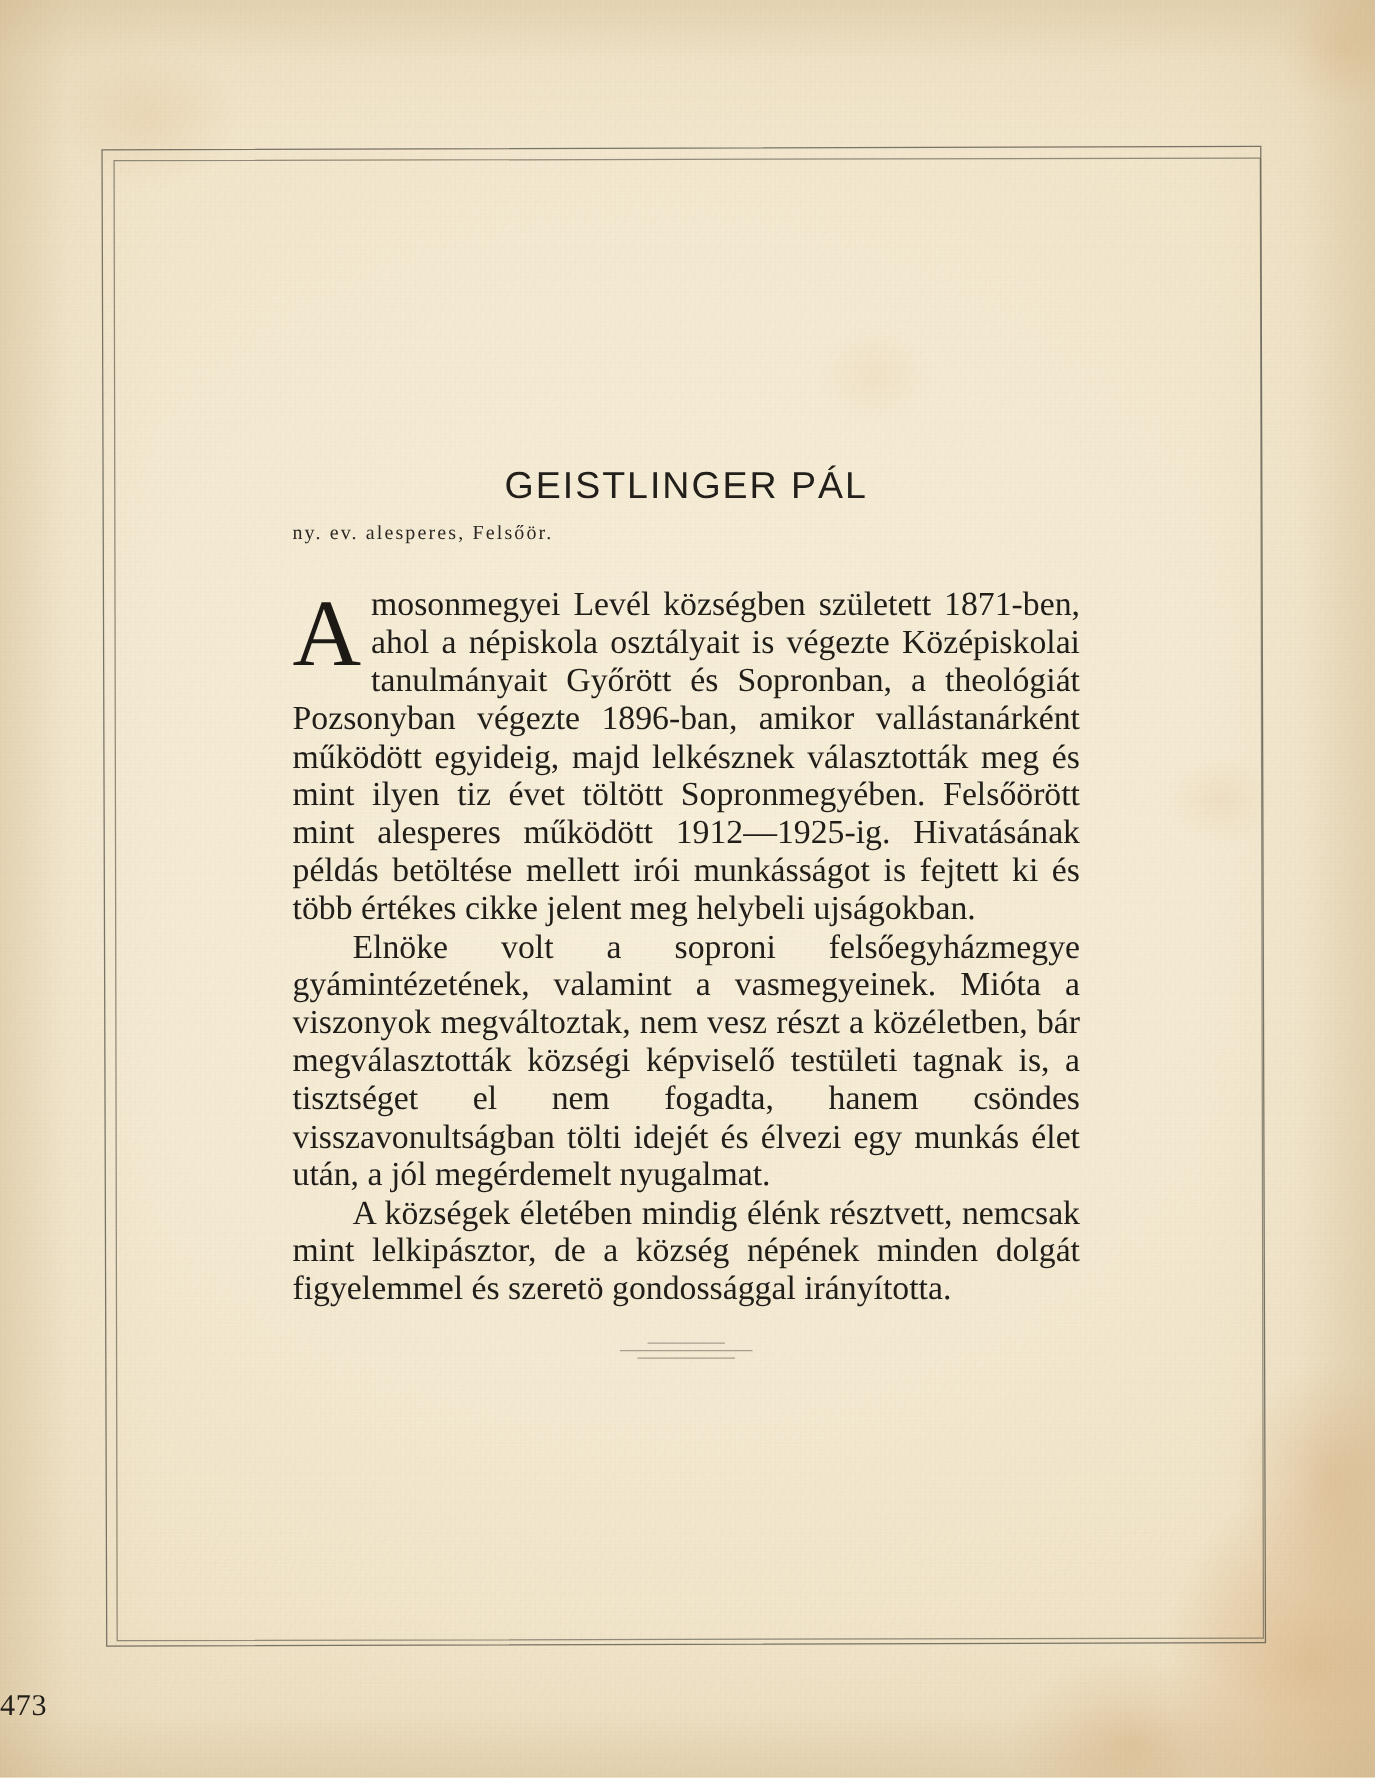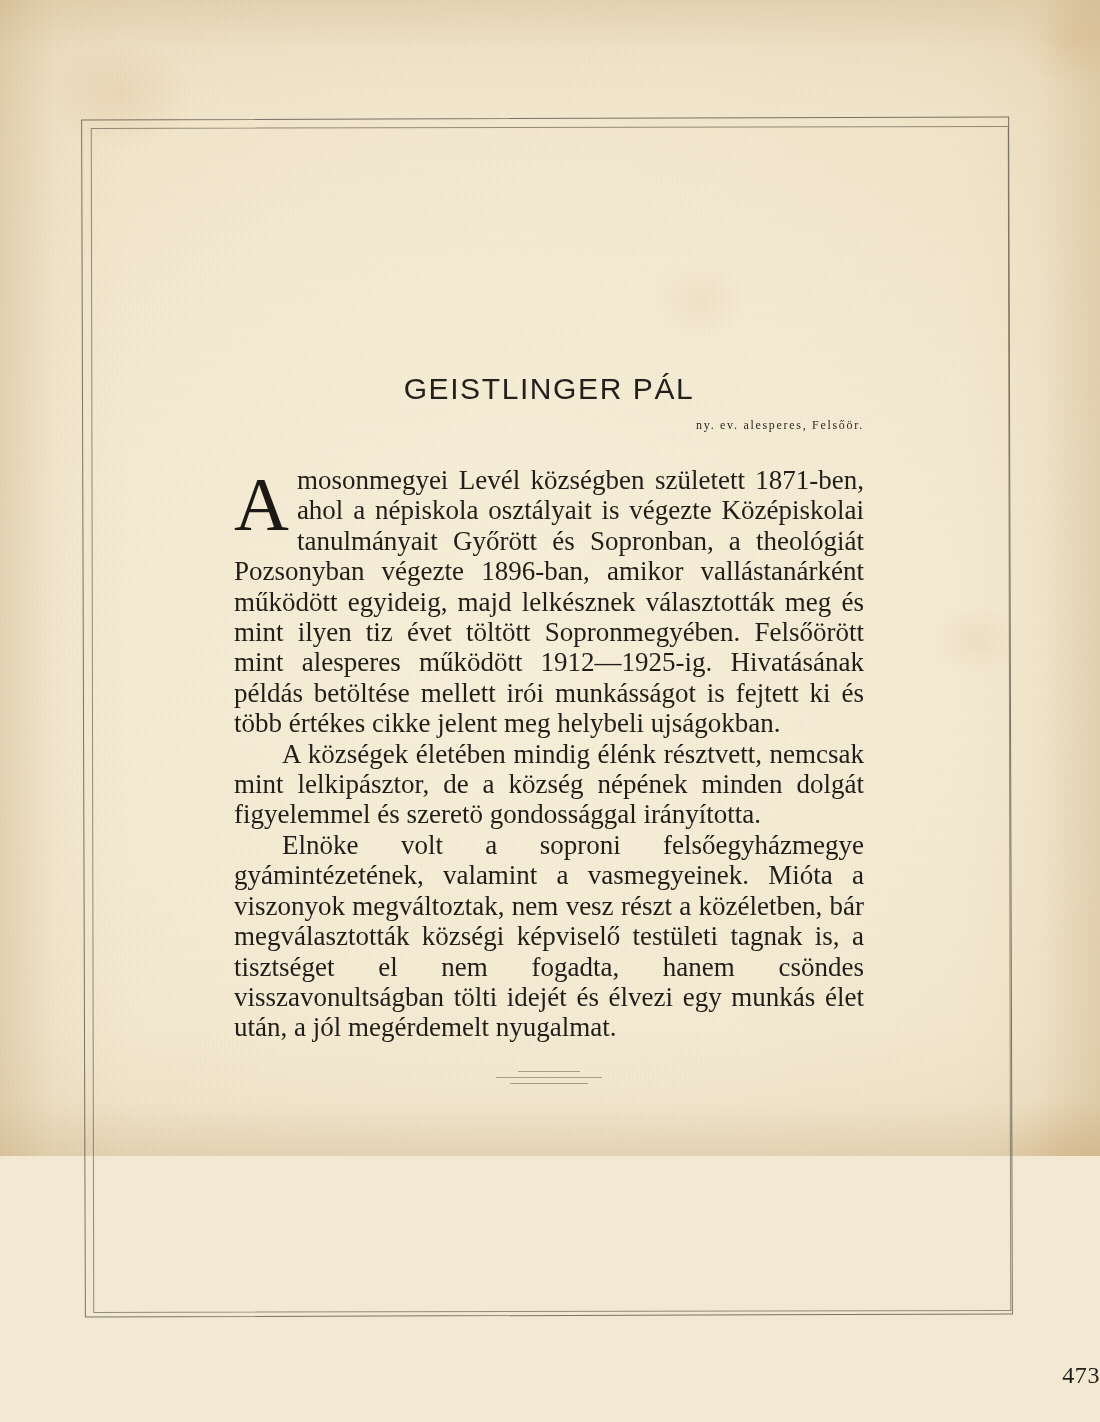--- a/index.html
+++ b/index.html
@@ -12,21 +12,21 @@
     height: 1422px;
     overflow: hidden;
     font-family: "Liberation Serif", "DejaVu Serif", serif;
     background: #f3e9d2;
   }
 
   
   #page {
     position: relative;
     width: 1100px;
-    height: 1156px;
+    height: 1422px;
     background:
       
       radial-gradient(ellipse 150px 190px at 1045px 1330px, rgba(205,150,92,0.40) 0%, rgba(205,150,92,0.18) 45%, rgba(205,150,92,0) 75%),
       radial-gradient(ellipse 95px 120px at 1065px 1185px, rgba(200,145,88,0.30) 0%, rgba(200,145,88,0.10) 50%, rgba(200,145,88,0) 80%),
       radial-gradient(ellipse 120px 85px at 905px 1395px, rgba(198,146,90,0.28) 0%, rgba(198,146,90,0.08) 55%, rgba(198,146,90,0) 82%),
       radial-gradient(ellipse 70px 60px at 1075px 40px, rgba(206,158,100,0.22) 0%, rgba(206,158,100,0) 78%),
       radial-gradient(ellipse 90px 70px at 120px 95px, rgba(203,155,98,0.16) 0%, rgba(203,155,98,0) 80%),
       radial-gradient(ellipse 60px 50px at 700px 300px, rgba(200,150,95,0.10) 0%, rgba(200,150,95,0) 80%),
       radial-gradient(ellipse 55px 45px at 975px 640px, rgba(200,150,95,0.12) 0%, rgba(200,150,95,0) 80%),
       
@@ -87,22 +87,22 @@
     text-align: center;
     font-size: 30px;
     font-weight: normal;
     letter-spacing: 1.6px;
     color: #23201c;
     font-family: "Liberation Sans", "DejaVu Sans", sans-serif;
   }
 
   #subtitle {
     margin: 12px 0 0 0;
-    text-align: right;
-    font-size: 12px;
+    text-align: left;
+    font-size: 16px;
     letter-spacing: 1.7px;
     color: #2c2823;
   }
 
   .body-text {
     margin: 0;
     font-size: 27px;
     line-height: 30.4px;
     color: #211e1a;
     text-align: justify;
@@ -145,48 +145,47 @@
   #ornament .r1 { top: 2px;  width: 62px; }
   #ornament .r2 { top: 8px;  width: 106px; }
   #ornament .r3 { top: 14px; width: 78px; }
 
   
   #folio {
     position: absolute;
     left: 0;
     top: 1352px;
     width: 1100px;
-    text-align: right;
+    text-align: left;
     font-size: 24px;
     letter-spacing: 0.6px;
     color: #211e1a;
-    margin-top: 10px;
   }
 </style>
 </head>
 <body>
 
 <div id="page">
 
   <div id="grain"></div>
 
   <div id="frame-outer"></div>
   <div id="frame-inner"></div>
 
   <div id="content">
 
     <h1 id="title">GEISTLINGER PÁL</h1>
 
     <div id="subtitle">ny. ev. alesperes, Felsőör.</div>
 
     <p id="para-first" class="body-text">Amosonmegyei Levél községben született 1871-ben, ahol a népiskola osztályait is végezte Középiskolai tanulmányait Győrött és Sopronban, a theológiát Pozsonyban végezte 1896-ban, amikor vallástanárként működött egyideig, majd lelkésznek választották meg és mint ilyen tiz évet töltött Sopronmegyében. Felsőörött mint alesperes működött 1912—1925-ig. Hivatásának példás betöltése mellett irói munkásságot is fejtett ki és több értékes cikke jelent meg helybeli ujságokban.</p>
 
+    <p class="body-text para-next">Elnöke volt a soproni felsőegyházmegye gyámintézetének, valamint a vasmegyeinek. Mióta a viszonyok megváltoztak, nem vesz részt a közéletben, bár megválasztották községi képviselő testületi tagnak is, a tisztséget el nem fogadta, hanem csöndes visszavonultságban tölti idejét és élvezi egy munkás élet után, a jól megérdemelt nyugalmat.</p>
+
     <p class="body-text para-next">A községek életében mindig élénk résztvett, nemcsak mint lelkipásztor, de a község népének minden dolgát figyelemmel és szeretö gondossággal irányította.</p>
-
-    <p class="body-text para-next">Elnöke volt a soproni felsőegyházmegye gyámintézetének, valamint a vasmegyeinek. Mióta a viszonyok megváltoztak, nem vesz részt a közéletben, bár megválasztották községi képviselő testületi tagnak is, a tisztséget el nem fogadta, hanem csöndes visszavonultságban tölti idejét és élvezi egy munkás élet után, a jól megérdemelt nyugalmat.</p>
 
     <div id="ornament">
       <span class="rule r1"></span>
       <span class="rule r2"></span>
       <span class="rule r3"></span>
     </div>
 
   </div>
 
   <div id="folio">473</div>

